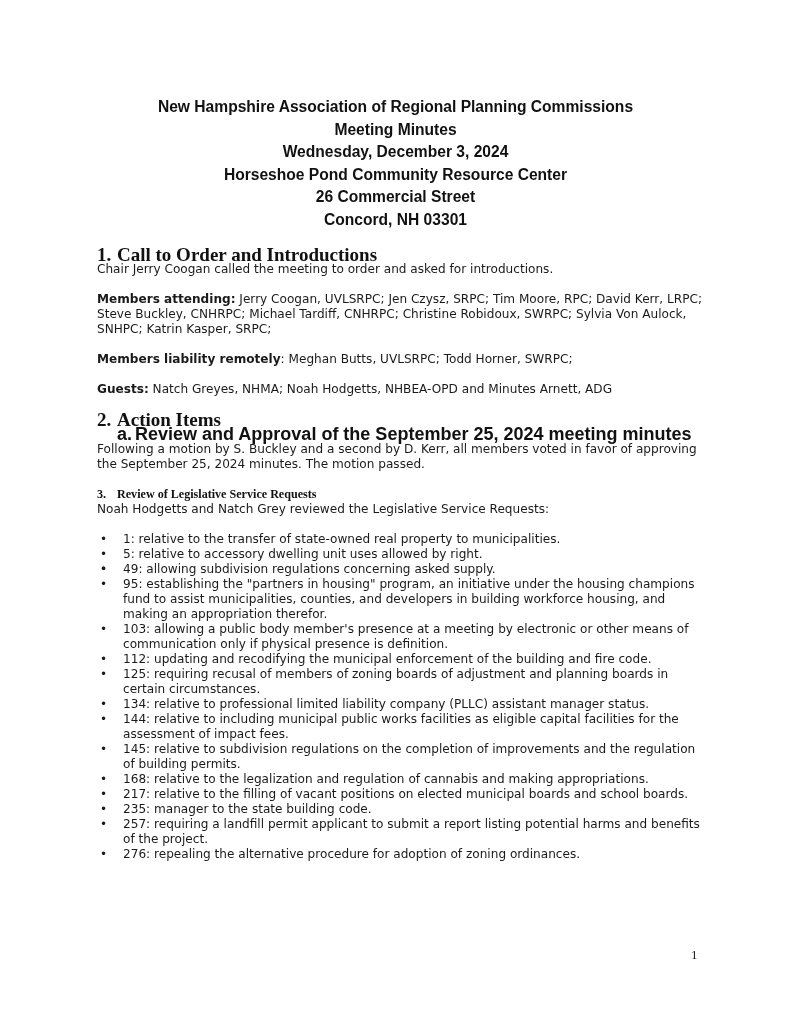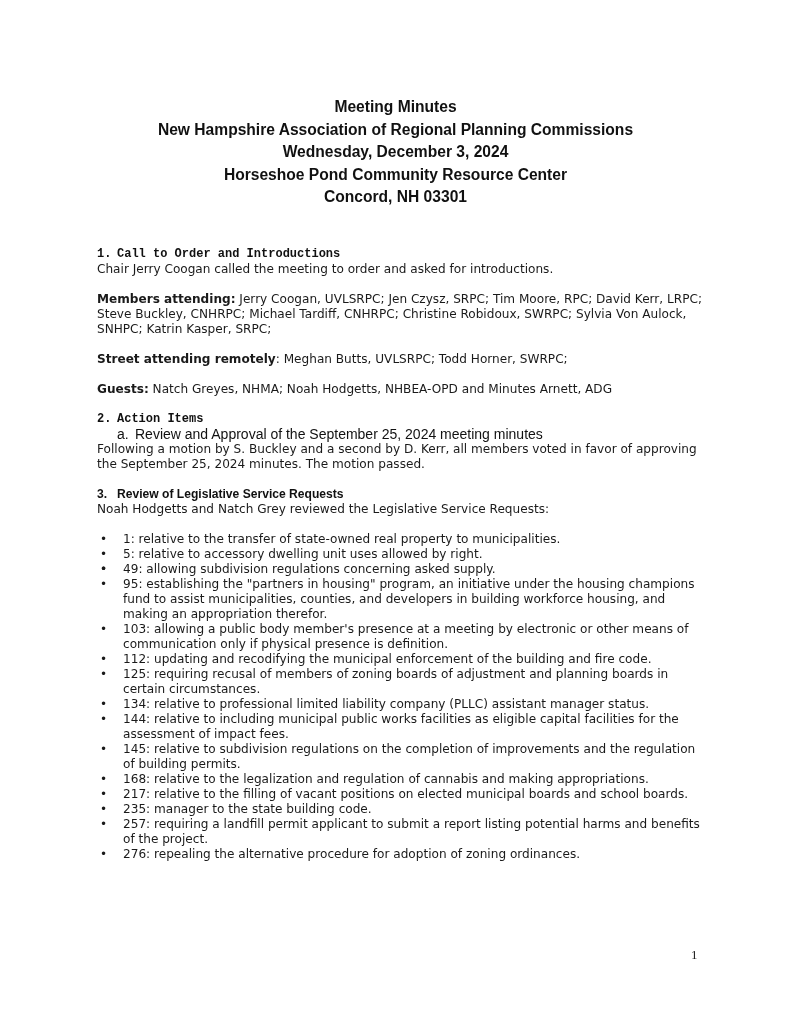--- a/index.html
+++ b/index.html
@@ -3,56 +3,57 @@
   <meta charset="utf-8">
   <style>
     html, body { margin: 0; padding: 0; background: #ffffff; }
     body { width: 791px; height: 1024px; position: relative; overflow: hidden; color: #111; }
     .page { position: absolute; left: 0; top: 0; width: 791px; height: 1024px; }
     .header { position: absolute; left: 0; top: 96px; width: 791px; text-align: center;
       font-family: "Liberation Sans", sans-serif; font-weight: bold; font-size: 15.6px; line-height: 22.6px; color: #111; }
     .header div { white-space: nowrap; }
     .body { position: absolute; left: 97px; top: 247px; width: 610px;
       font-family: "DejaVu Sans", sans-serif; font-size: 12.1px; line-height: 15px; color: #1a1a1a; }
-    .sec-title { font-family: Liberation Mono, monospace; font-weight: bold; font-size: 12px; line-height: 15px; color: #111; }
+    .sec-title { font-family: Liberation Serif, serif; font-weight: bold; font-size: 19px; line-height: 15px; color: #111; }
     .sec-title .num { display: inline-block; width: 20px; }
-    .sub-title { font-family: "Liberation Sans", sans-serif; font-weight: normal; font-size: 14px; line-height: 15px; padding-left: 20px; color: #111; }
+    .sub-title { font-family: "Liberation Sans", sans-serif; font-weight: bold; font-size: 18px; line-height: 15px; padding-left: 20px; color: #111; }
     .sub-title .num { display: inline-block; width: 18px; }
-    .sec3-title { font-family: Liberation Sans, sans-serif; font-weight: bold; font-size: 12.1px; }
+    .sec3-title { font-family: Liberation Serif, serif; font-weight: bold; font-size: 12.1px; }
     .gap { height: 15px; }
     .lbl { font-weight: bold; font-family: "DejaVu Sans", sans-serif; }
     p { margin: 0; }
     ul { list-style: none; margin: 0; padding: 0; }
     li { position: relative; padding-left: 26px; }
     li .bullet { position: absolute; left: 3px; top: 0; font-size: 12px; }
     .pgnum { position: absolute; left: 691px; top: 947px; font-family: "Liberation Serif", serif; font-size: 13px; color: #222; }
   </style>
 </head>
 <body>
 
 <div class="page">
 
   <div class="header">
+    <div>New Hampshire Association of Regional Planning Commissions</div>
     <div>Meeting Minutes</div>
-    <div>New Hampshire Association of Regional Planning Commissions</div>
     <div>Wednesday, December 3, 2024</div>
     <div>Horseshoe Pond Community Resource Center</div>
+    <div>26 Commercial Street</div>
     <div>Concord, NH 03301</div>
   </div>
 
   <div class="body">
 
     <div class="sec-title">
       <span class="num">1.</span><span>Call to Order and Introductions</span>
     </div>
     <p>Chair Jerry Coogan called the meeting to order and asked for introductions.</p>
     <div class="gap"></div>
     <p><span class="lbl">Members attending:</span><span> Jerry Coogan, UVLSRPC; Jen Czysz, SRPC; Tim Moore, RPC; David Kerr, LRPC; Steve Buckley, CNHRPC; Michael Tardiff, CNHRPC; Christine Robidoux, SWRPC; Sylvia Von Aulock, SNHPC; Katrin Kasper, SRPC;</span></p>
     <div class="gap"></div>
-    <p><span class="lbl">Street attending remotely</span><span>: Meghan Butts, UVLSRPC; Todd Horner, SWRPC;</span></p>
+    <p><span class="lbl">Members liability remotely</span><span>: Meghan Butts, UVLSRPC; Todd Horner, SWRPC;</span></p>
     <div class="gap"></div>
     <p><span class="lbl">Guests:</span><span> Natch Greyes, NHMA; Noah Hodgetts, NHBEA-OPD and Minutes Arnett, ADG</span></p>
     <div class="gap"></div>
 
     <div class="sec-title">
       <span class="num">2.</span><span>Action Items</span>
     </div>
     <div class="sub-title">
       <span class="num">a.</span><span>Review and Approval of the September 25, 2024 meeting minutes</span>
     </div>

